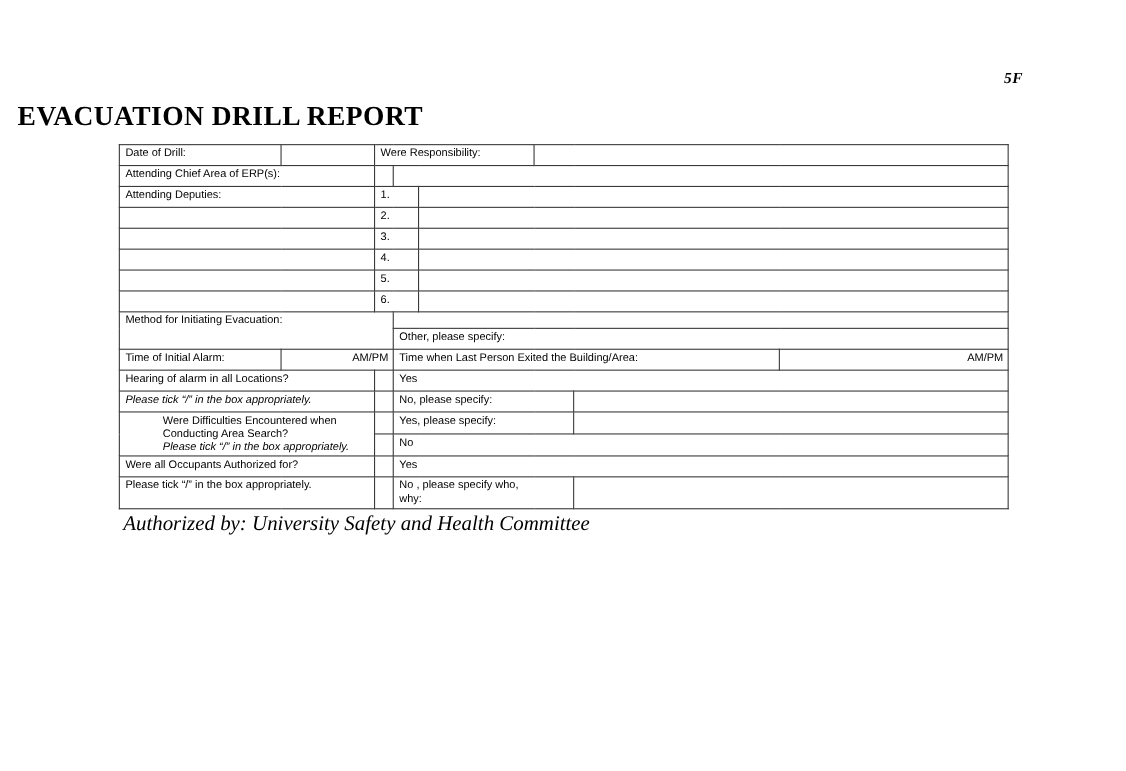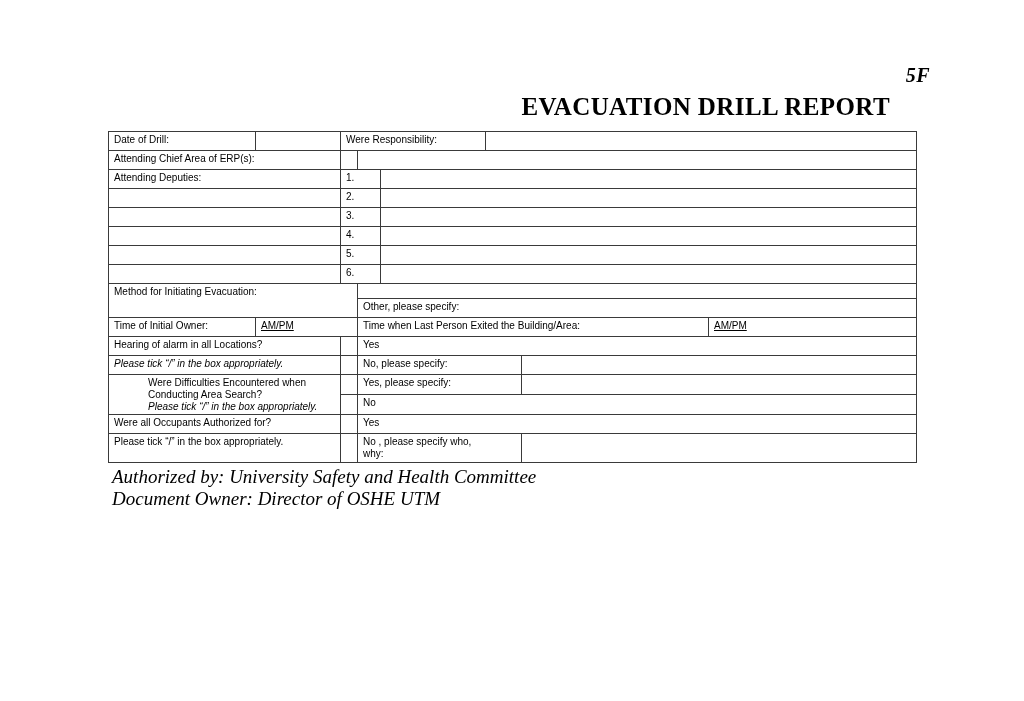--- a/index.html
+++ b/index.html
@@ -24,31 +24,31 @@
   }
 
   
   .page-marker {
     position: absolute;
     right: 94px;
     top: 64px;
     font-family: "Liberation Serif", serif;
     font-style: italic;
     font-weight: bold;
-    font-size: 20px;
+    font-size: 14px;
     letter-spacing: 0.5px;
   }
 
   
   .doc-title {
     position: absolute;
-    left: 0;
+    left: 16px;
     top: 93px;
     width: 890px;
-    text-align: right;
+    text-align: left;
     font-family: "Liberation Serif", serif;
     font-weight: bold;
     font-size: 25px;
     letter-spacing: 0.4px;
   }
 
   
   .form-table {
     position: absolute;
     left: 108px;
@@ -61,21 +61,21 @@
   }
   .form-table td {
     border: 1px solid #3a3a3a;
     padding: 2px 4px 2px 5px;
     vertical-align: top;
     height: 14px;
     background: #fff;
   }
   .form-table td.blank { padding: 0; }
   .tick-col { width: 16px; }
-  .right-al { padding-right: 6px; text-decoration: underline; }
+  .right-al { text-align: right; padding-right: 6px; }
   .ital {
     font-style: italic;
   }
   .lbl-line { white-space: nowrap; margin-left: 34px; }
 
   
   .footer {
     position: absolute;
     left: 112px;
     top: 466px;
@@ -169,21 +169,21 @@
       <tr>
         <td colspan="3" rowspan="2">Method for Initiating Evacuation:</td>
         <td class="blank" colspan="5"></td>
       </tr>
 
       <tr>
         <td colspan="5">Other, please specify:</td>
       </tr>
 
       <tr>
-        <td>Time of Initial Owner:</td>
+        <td>Time of Initial Alarm:</td>
         <td colspan="2" class="right-al">AM/PM</td>
         <td colspan="4">Time when Last Person Exited the Building/Area:</td>
         <td class="right-al">AM/PM</td>
       </tr>
 
       <tr>
         <td colspan="2">Hearing of alarm in all Locations?</td>
         <td class="blank tick-col"></td>
         <td colspan="5">Yes</td>
       </tr>
@@ -228,17 +228,16 @@
       </tr>
 
     </tbody>
   </table>
 
   <div class="footer">
     <div class="footer-row">
       <div class="footer-left">Authorized by: University Safety and Health Committee</div>
     </div>
     <div class="footer-row">
-      <div class="footer-left">Document Owner: Director of OSHE UTM</div>
     </div>
   </div>
 
 </div>
 
 </body></html>

